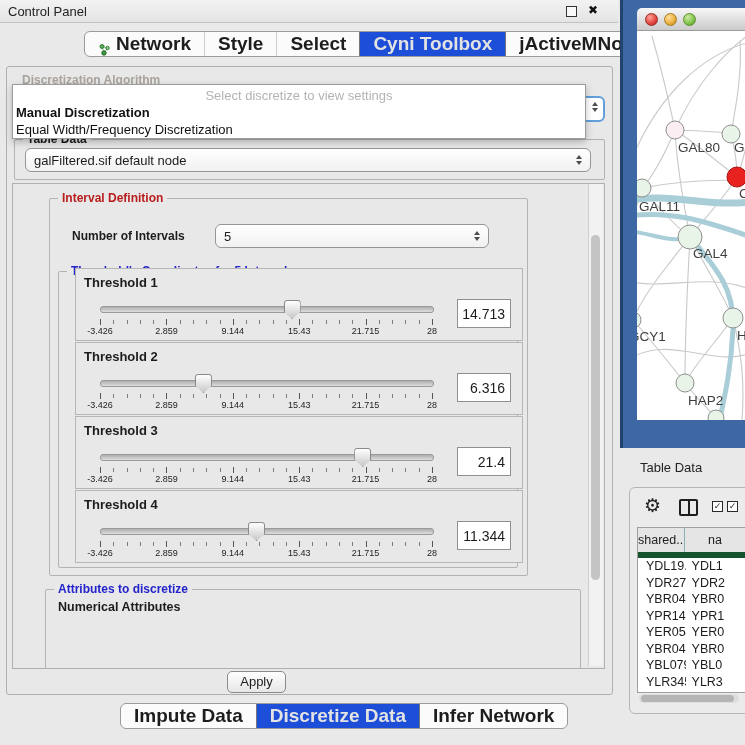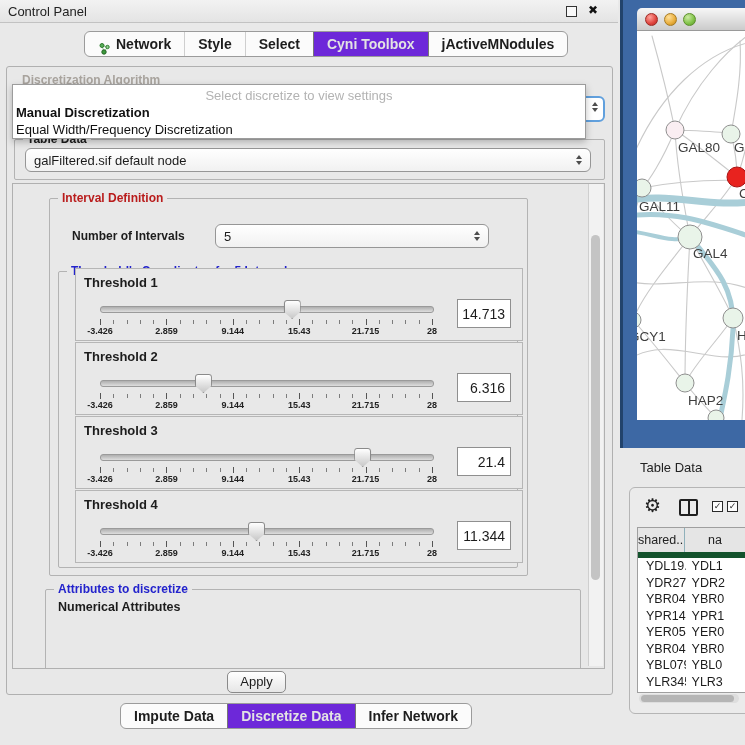--- a/index.html
+++ b/index.html
@@ -10,25 +10,25 @@
 
   
   .cp-titlebar{left:0;top:0;width:618px;height:22px;background:linear-gradient(#f2f2f2,#e4e4e4);
                border-bottom:1px solid #c2c2c2}
   .cp-title{left:8px;top:4px;font-size:13px;color:#222}
   .float-icon{left:566px;top:6px;width:9px;height:9px;border:1.5px solid #333;background:#f8f8f8}
   .close-icon{left:588px;top:3px;font-size:12px;font-weight:700;color:#111}
 
   
   .tabbar{display:flex;background:#fbfbfb;border:1px solid #9b9b9b;border-radius:6px;
-          overflow:hidden;height:24px;line-height:24px;font-size:14px;font-weight:600}
+          overflow:hidden;height:24px;line-height:24px;font-size:19px;font-weight:600}
   .tabbar .tab{padding:0 13px;white-space:nowrap;color:#1d1d1d;background:transparent;
                border-left:1px solid #cfcfcf;display:flex;align-items:center;gap:5px}
   .tabbar .tab:first-child{border-left:none}
-  .tabbar .tab.selected{background:#6d28d9;color:#e3e3e3;border-left-color:#767676}
+  .tabbar .tab.selected{background:#1d4ed8;color:#e3e3e3;border-left-color:#767676}
   .tabbar .tab.selected + .tab{border-left-color:#767676}
   #top-tabs{left:84px;top:31px}
   #bottom-tabs{left:120px;top:703px}
 
   
   .outer-panel{left:6px;top:66px;width:605px;height:627px;background:#e8e8e8;
                border:1px solid #b0b0b0;border-radius:3px}
   .group{border:1px solid #b3b3b3;border-radius:2px}
   .legend{position:absolute;top:-8px;left:8px;background:#e8e8e8;padding:0 4px;
           font-size:12px;font-weight:700;white-space:nowrap}
@@ -68,21 +68,21 @@
   .track{position:absolute;left:0;top:9px;width:332px;height:5px;border:1px solid #9a9a9a;
          border-radius:3px;background:linear-gradient(#aeaeae,#dedede)}
   .thumb16{position:absolute;top:3px;width:15px;height:17px;background:linear-gradient(#ffffff,#c9c9c9);
            border:1px solid #8a8a8a;border-radius:3px;
            clip-path:polygon(0 0,100% 0,100% 60%,50% 100%,0 60%);
            filter:drop-shadow(0 1px 1px rgba(0,0,0,.25))}
   .ticks{position:absolute;left:0;top:22px;width:332px;height:7px}
   .tick{position:absolute;top:1px;width:1px;height:4px;background:#7c7c7c}
   .tick.major{top:0;height:6px;background:#555}
   .ticklabels{position:absolute;left:0;top:29px;width:332px;height:10px}
-  .ticklabels span{position:absolute;transform:translateX(-50%);font-size:9px;font-weight:700;color:#222;white-space:nowrap}
+  .ticklabels span{position:absolute;transform:translateX(-50%);font-size:9px;font-weight:400;color:#222;white-space:nowrap}
   .th-value{position:absolute;left:381px;top:30px;width:54px;height:29px;background:#fff;
             border:1px solid #8f8f8f;font-size:14px;text-align:right;line-height:29px;
             padding-right:5px;box-sizing:border-box}
 
   .apply-btn{left:227px;top:671px;width:57px;height:20px;background:linear-gradient(#ffffff,#e6e6e6);
              border:1px solid #8a8a8a;border-radius:5px;font-size:13px;text-align:center;line-height:20px}
 
   
   .net-frame{left:620px;top:0;width:125px;height:448px;background:#3d68a4;border-left:3px solid #22436c;box-sizing:border-box}
   .net-titlebar{position:absolute;left:14px;top:8px;width:108px;height:23px;

